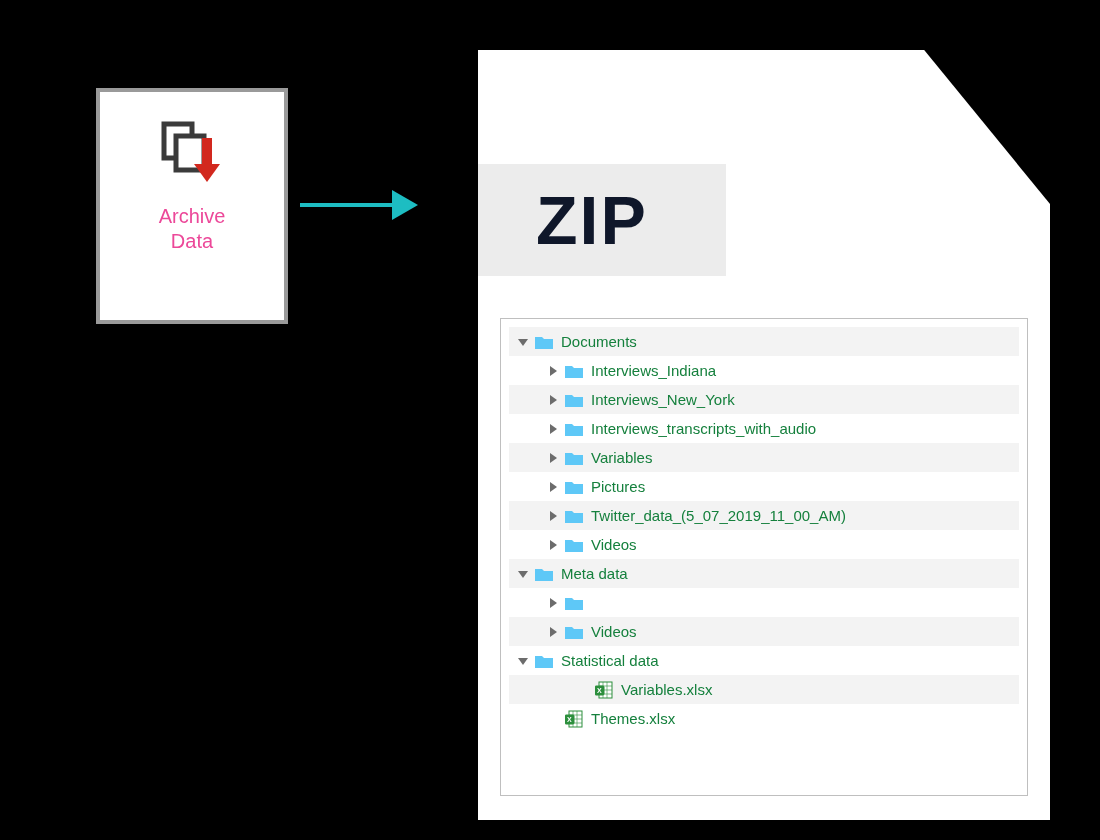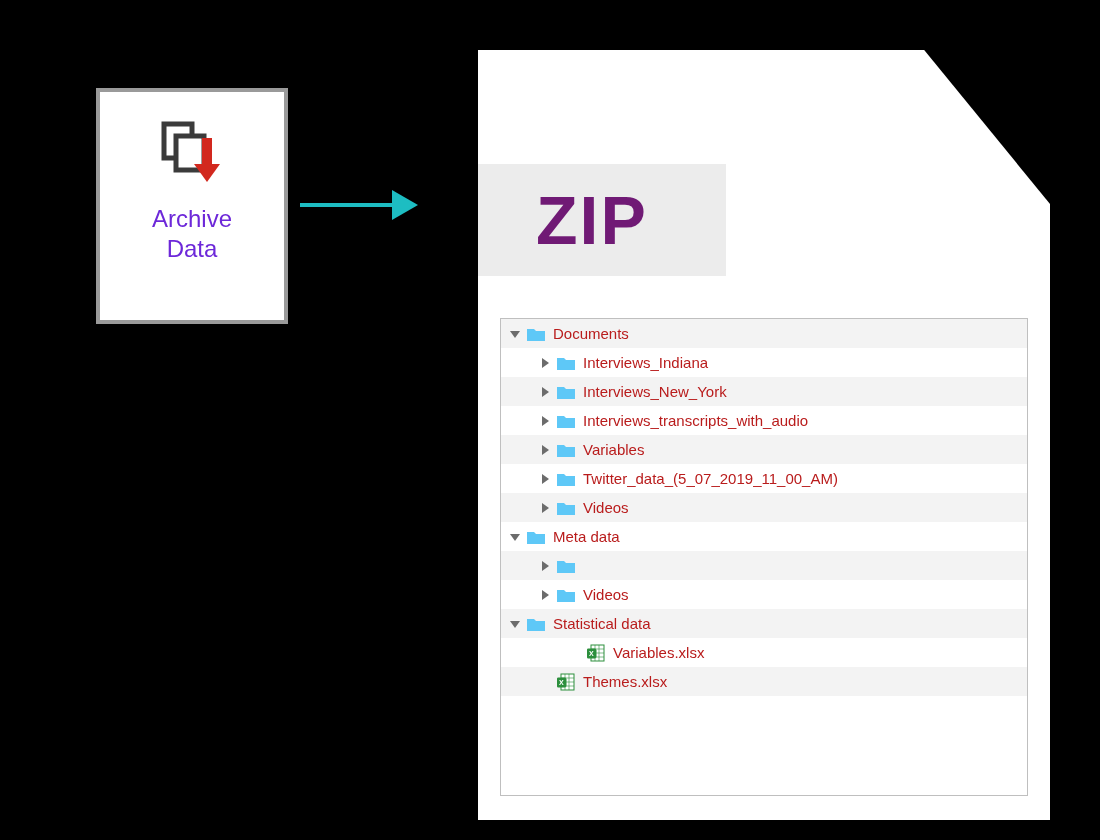--- a/index.html
+++ b/index.html
@@ -3,39 +3,39 @@
 <meta charset="utf-8">
 <style>
 html,body{margin:0;padding:0;height:100%}
 body{background:#000;width:1100px;height:840px;position:relative;font-family:-apple-system,BlinkMacSystemFont,"Segoe UI",Helvetica,Arial,sans-serif}
 
 
 .card{position:absolute;left:96px;top:88px;width:192px;height:236px;box-sizing:border-box;
   border:4px solid #9a9a9a;background:#fff;display:flex;flex-direction:column;align-items:center;justify-content:flex-start;padding-top:12px}
 .card-inner{display:flex;flex-direction:column;align-items:center}
 .card .icon-wrap{width:72px;height:72px;position:relative;margin-top:16px;margin-bottom:12px}
-.card-label{font-size:24px;color:#6d28d9;text-align:center;line-height:1.25}
+.card-label{font-size:20px;color:#ec4899;text-align:center;line-height:1.25}
 
 
 .arrow{position:absolute;left:300px;top:180px;width:118px;height:50px;color:#1dbdc2}
 .arrow svg{display:block}
 .arrow line{stroke:#1dbdc2;stroke-width:4}
 .arrow polygon{fill:#1dbdc2}
 
 
 .page{position:absolute;left:478px;top:50px;width:572px;height:770px;background:#fff;
   -webkit-clip-path:polygon(0 0,78% 0,100% 20%,100% 100%,0 100%);
   clip-path:polygon(0 0,78% 0,100% 20%,100% 100%,0 100%)}
 .zip-band{position:absolute;left:0;top:114px;width:248px;height:112px;background:#ececec;display:flex;align-items:center}
-.zip-text{font-size:68px;font-weight:700;color:#701a75;letter-spacing:2px;margin-left:58px}
+.zip-text{font-size:68px;font-weight:700;color:#0f172a;letter-spacing:2px;margin-left:58px}
 
 
 .tree-panel{position:absolute;left:22px;right:22px;top:268px;bottom:24px;
   border:1px solid #bfbfbf;background:#fff;overflow:hidden}
-.tree{list-style:none;margin:0;padding:0;font-size:15px;color:#b91c1c}
+.tree{list-style:none;margin:8px;padding:0;font-size:15px;color:#15803d}
 .tree .row{display:flex;align-items:center;height:29px;white-space:nowrap}
 .tree .row:nth-child(odd){background:#f3f3f3}
 .tree .row:nth-child(even){background:#fff}
 .tree .tw{width:12px;height:12px;display:inline-flex;align-items:center;justify-content:center;margin-right:6px;flex:none}
 .tree .tw svg{display:block}
 .tree .ico{width:18px;height:18px;margin-right:8px;flex:none;display:inline-flex;align-items:center;justify-content:center}
 .tree .lbl{user-select:none}
 
 .pad-0{padding-left:8px}
 .pad-1{padding-left:38px}
@@ -166,20 +166,34 @@
           </span>
         <span class="ico folder">
             <svg width="18" height="14" viewBox="0 0 18 14">
               <path d="M0 2h7l2 2h9v10H0z"></path>
               <rect x="0" y="4" width="18" height="10"></rect>
             </svg>
           </span>
         <span class="lbl">Variables</span>
       </div>
 
+      <div class="row pad-1">
+        <span class="tw tw-closed">
+            <svg width="12" height="12">
+              <polygon points="3,1 10,6 3,11"></polygon>
+            </svg>
+          </span>
+        <span class="ico folder">
+            <svg width="18" height="14" viewBox="0 0 18 14">
+              <path d="M0 2h7l2 2h9v10H0z"></path>
+              <rect x="0" y="4" width="18" height="10"></rect>
+            </svg>
+          </span>
+        <span class="lbl">Pictures</span>
+      </div>
 
       <div class="row pad-1">
         <span class="tw tw-closed">
             <svg width="12" height="12">
               <polygon points="3,1 10,6 3,11"></polygon>
             </svg>
           </span>
         <span class="ico folder">
             <svg width="18" height="14" viewBox="0 0 18 14">
               <path d="M0 2h7l2 2h9v10H0z"></path>

